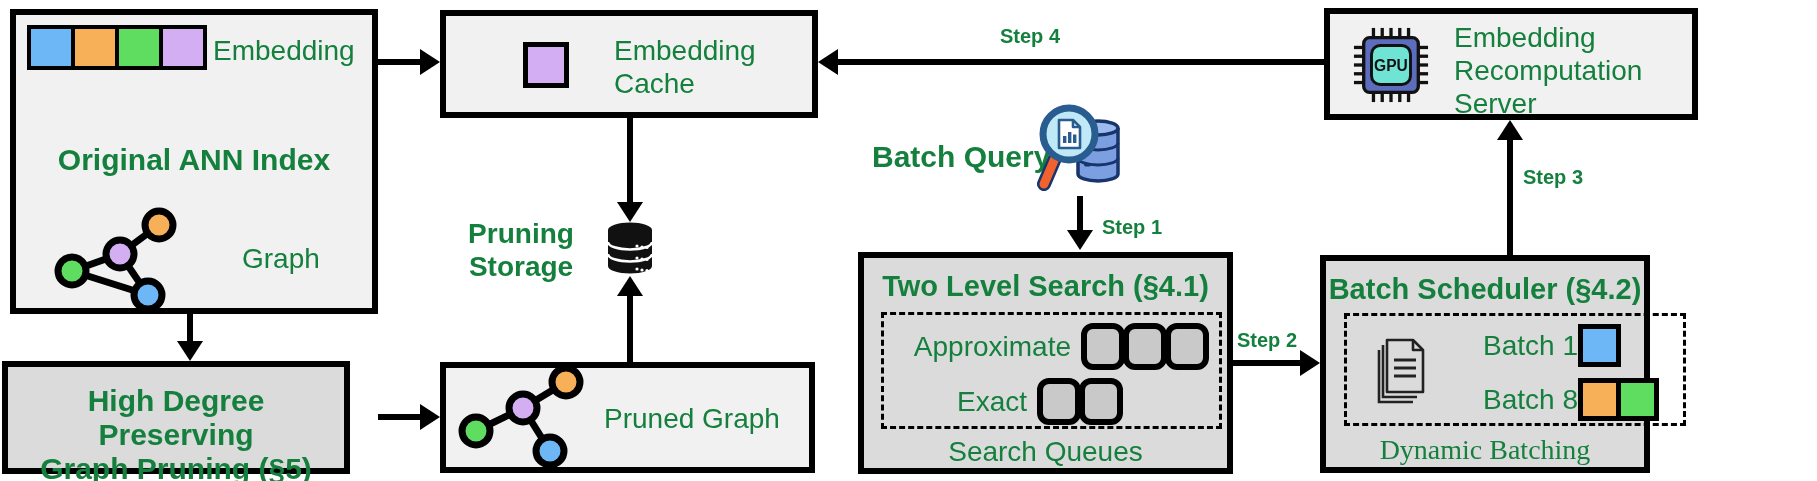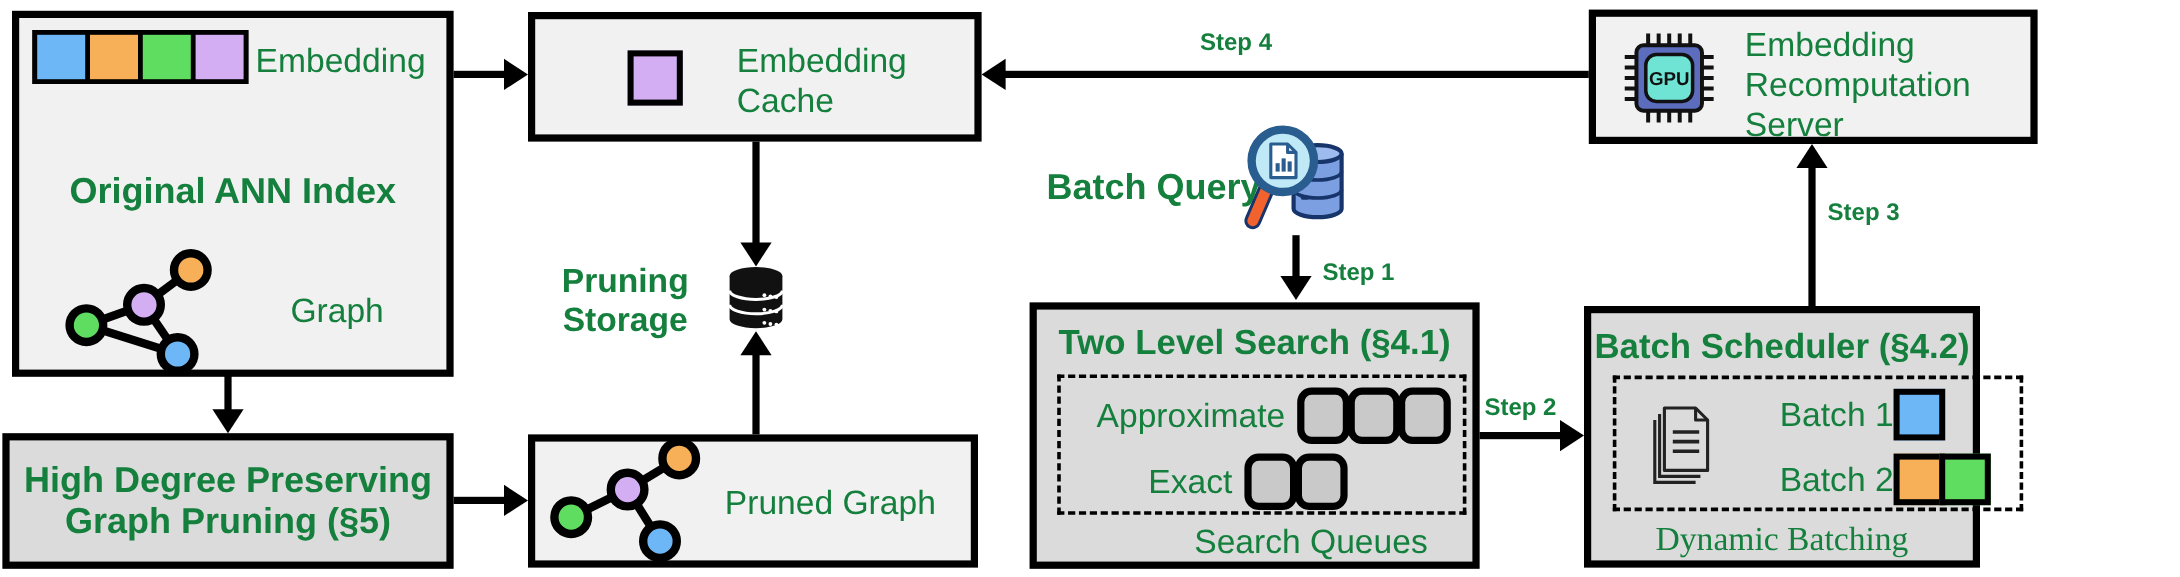--- a/index.html
+++ b/index.html
@@ -64,21 +64,21 @@
       <line x1="74" y1="51" x2="102" y2="92" stroke="#000" stroke-width="7"></line>
       <line x1="26" y1="68" x2="102" y2="92" stroke="#000" stroke-width="7"></line>
       <circle cx="113" cy="22" r="14" fill="#f7b057" stroke="#000" stroke-width="7"></circle>
       <circle cx="74" cy="51" r="14" fill="#d3aef2" stroke="#000" stroke-width="7"></circle>
       <circle cx="26" cy="68" r="14" fill="#5fdd60" stroke="#000" stroke-width="7"></circle>
       <circle cx="102" cy="92" r="14" fill="#6eb7f7" stroke="#000" stroke-width="7"></circle>
     </svg>
     <div class="abs t28" style="left:226px;top:227px;">Graph</div>
   </div>
 
-  <div class="box dark" style="left:2px;top:361px;width:376px;height:113px;">
+  <div class="box dark" style="left:2px;top:361px;width:348px;height:113px;">
     <div class="title-center t30b" style="top:17px;">
       <div>High Degree Preserving</div>
       <div>Graph Pruning (§5)</div>
     </div>
   </div>
 
   <div class="box light" style="left:440px;top:10px;width:378px;height:108px;">
     <div class="cache-sq c-purple" style="left:77px;top:26px;"></div>
     <div class="abs t28" style="left:168px;top:18px;">
       <div>Embedding</div>
@@ -149,21 +149,21 @@
         </div>
       </div>
       <div class="q-row" style="top:63px;right:96px;">
         <span class="t28">Exact</span>
         <div class="q-squares">
           <div class="q-sq"></div>
           <div class="q-sq"></div>
         </div>
       </div>
     </div>
-    <div class="caption" style="top:178px;padding-left:47px;">Search Queues</div>
+    <div class="caption" style="top:178px;">Search Queues</div>
   </div>
 
   <div class="box dark" style="left:1320px;top:255px;width:330px;height:218px;">
     <div class="title-center t29b" style="top:12px;">Batch Scheduler (§4.2)</div>
     <div class="dashed" style="left:18px;top:52px;width:342px;height:113px;">
       <svg class="abs" style="left:22px;top:20px;" width="62" height="70" viewBox="0 0 62 70">
         <path d="M10 14 V66 H44" fill="none" stroke="#222" stroke-width="2.6"></path>
         <path d="M14 9 V61 H48" fill="none" stroke="#222" stroke-width="2.6"></path>
         <path d="M18 4 H44 L54 14 V56 H18 Z" fill="#dbdbdb" stroke="#222" stroke-width="2.6" stroke-linejoin="round"></path>
         <path d="M44 4 V14 H54" fill="none" stroke="#222" stroke-width="2.6" stroke-linejoin="round"></path>
@@ -171,21 +171,21 @@
         <line x1="25" y1="32" x2="47" y2="32" stroke="#222" stroke-width="3"></line>
         <line x1="25" y1="40" x2="47" y2="40" stroke="#222" stroke-width="3"></line>
       </svg>
       <div class="batch-row" style="top:8px;right:62px;">
         <span class="t28">Batch 1</span>
         <div class="batch-chunks">
           <div class="chunk c-blue"></div>
         </div>
       </div>
       <div class="batch-row" style="top:62px;right:24px;">
-        <span class="t28">Batch 2</span>
+        <span class="t28">Batch 8</span>
         <div class="batch-chunks">
           <div class="chunk c-orange"></div>
           <div class="chunk c-green"></div>
         </div>
       </div>
     </div>
     <div class="caption" style="top:173px;font-family:Liberation Serif, serif;">Dynamic Batching</div>
   </div>
 
   <div class="box light" style="left:1324px;top:8px;width:374px;height:112px;">

